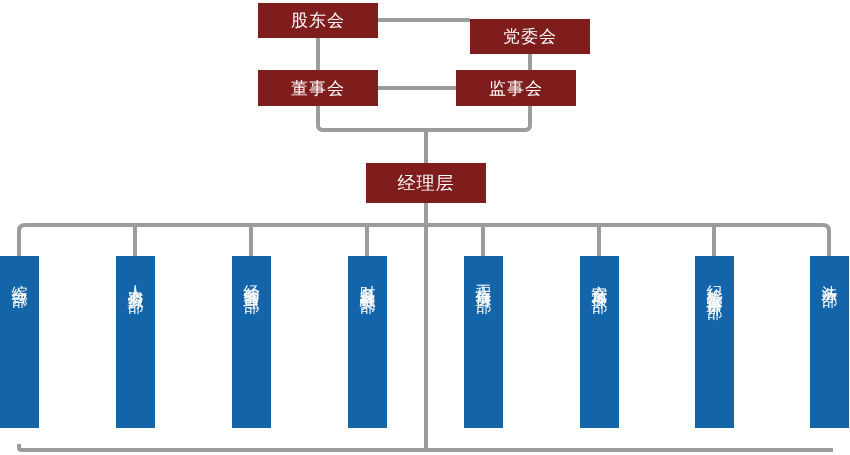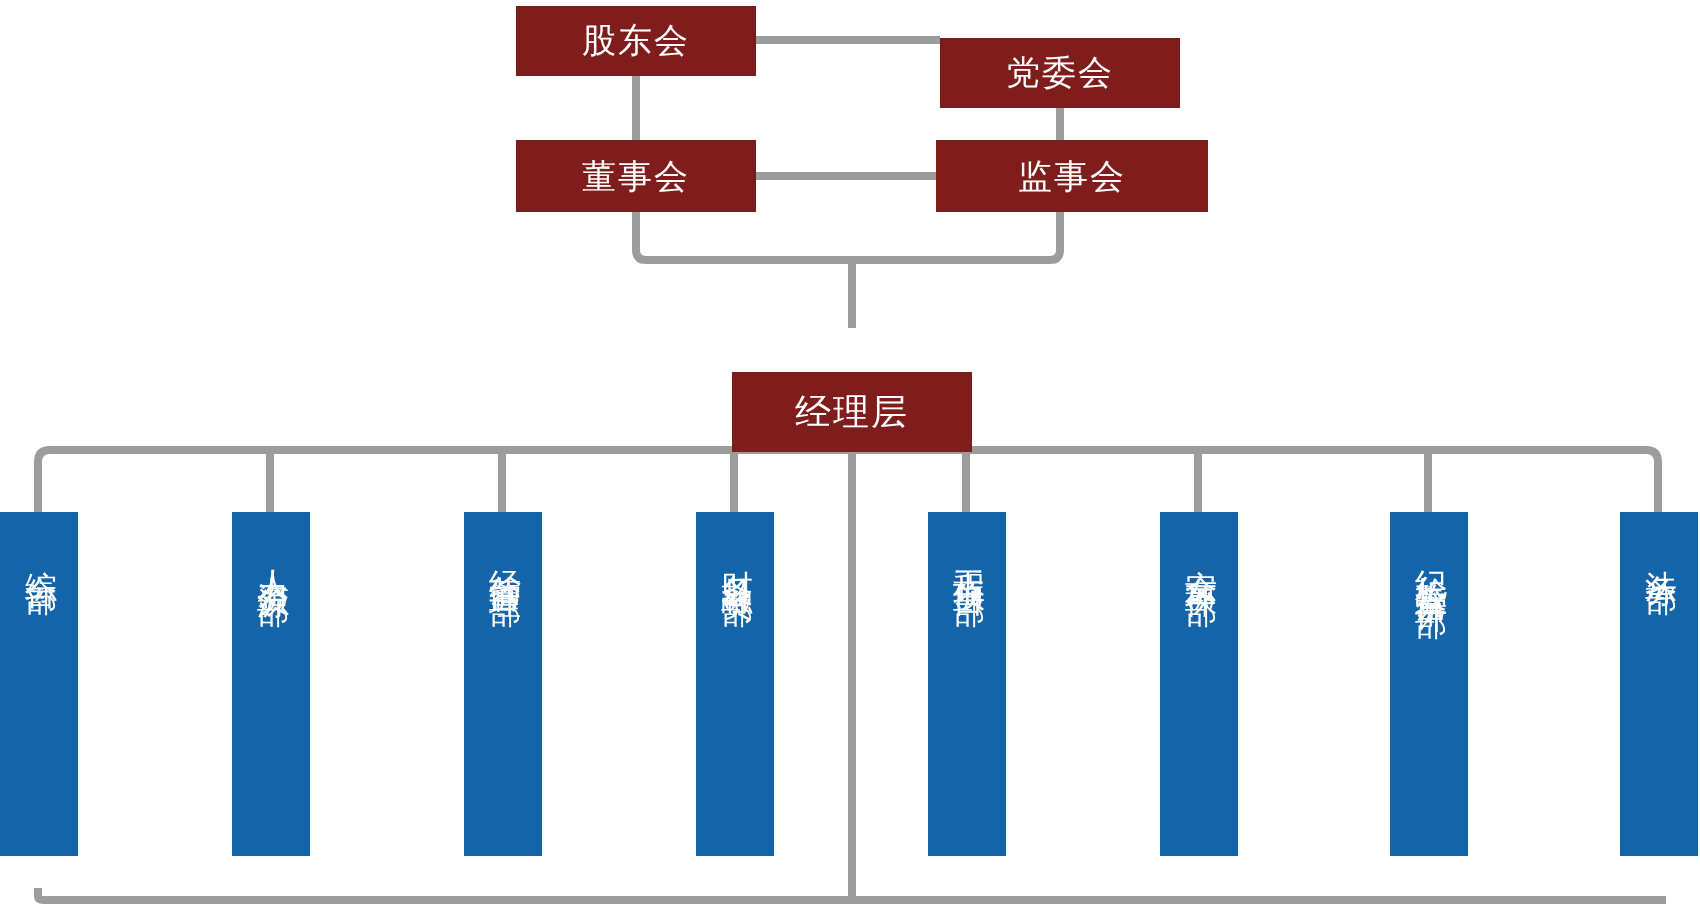--- a/index.html
+++ b/index.html
@@ -29,22 +29,22 @@
     display: flex;
     align-items: center;
     justify-content: center;
     font-size: 17px;
     letter-spacing: 1px;
     z-index: 2;
   }
   .box-shareholders { left: 258px; top: 3px;   width: 120px; height: 35px; }
   .box-party        { left: 470px; top: 3px;   width: 120px; height: 35px; margin-top: 16px; }
   .box-directors    { left: 258px; top: 70px;  width: 120px; height: 36px; font-family: Liberation Serif, serif; }
-  .box-supervisory  { left: 468px; top: 70px;  width: 136px; height: 36px; }
-  .box-management   { left: 366px; top: 163px; width: 120px; height: 40px; font-size: 18px; margin-top: 23px; }
+  .box-supervisory  { left: 456px; top: 70px;  width: 120px; height: 36px; }
+  .box-management   { left: 366px; top: 163px; width: 120px; height: 40px; font-size: 18px; }
   .dept {
     position: absolute;
     top: 256px;
     width: 39px;
     height: 172px;
     background: #1464aa;
     display: flex;
     justify-content: center;
     align-items: flex-start;
     padding-top: 16px;

